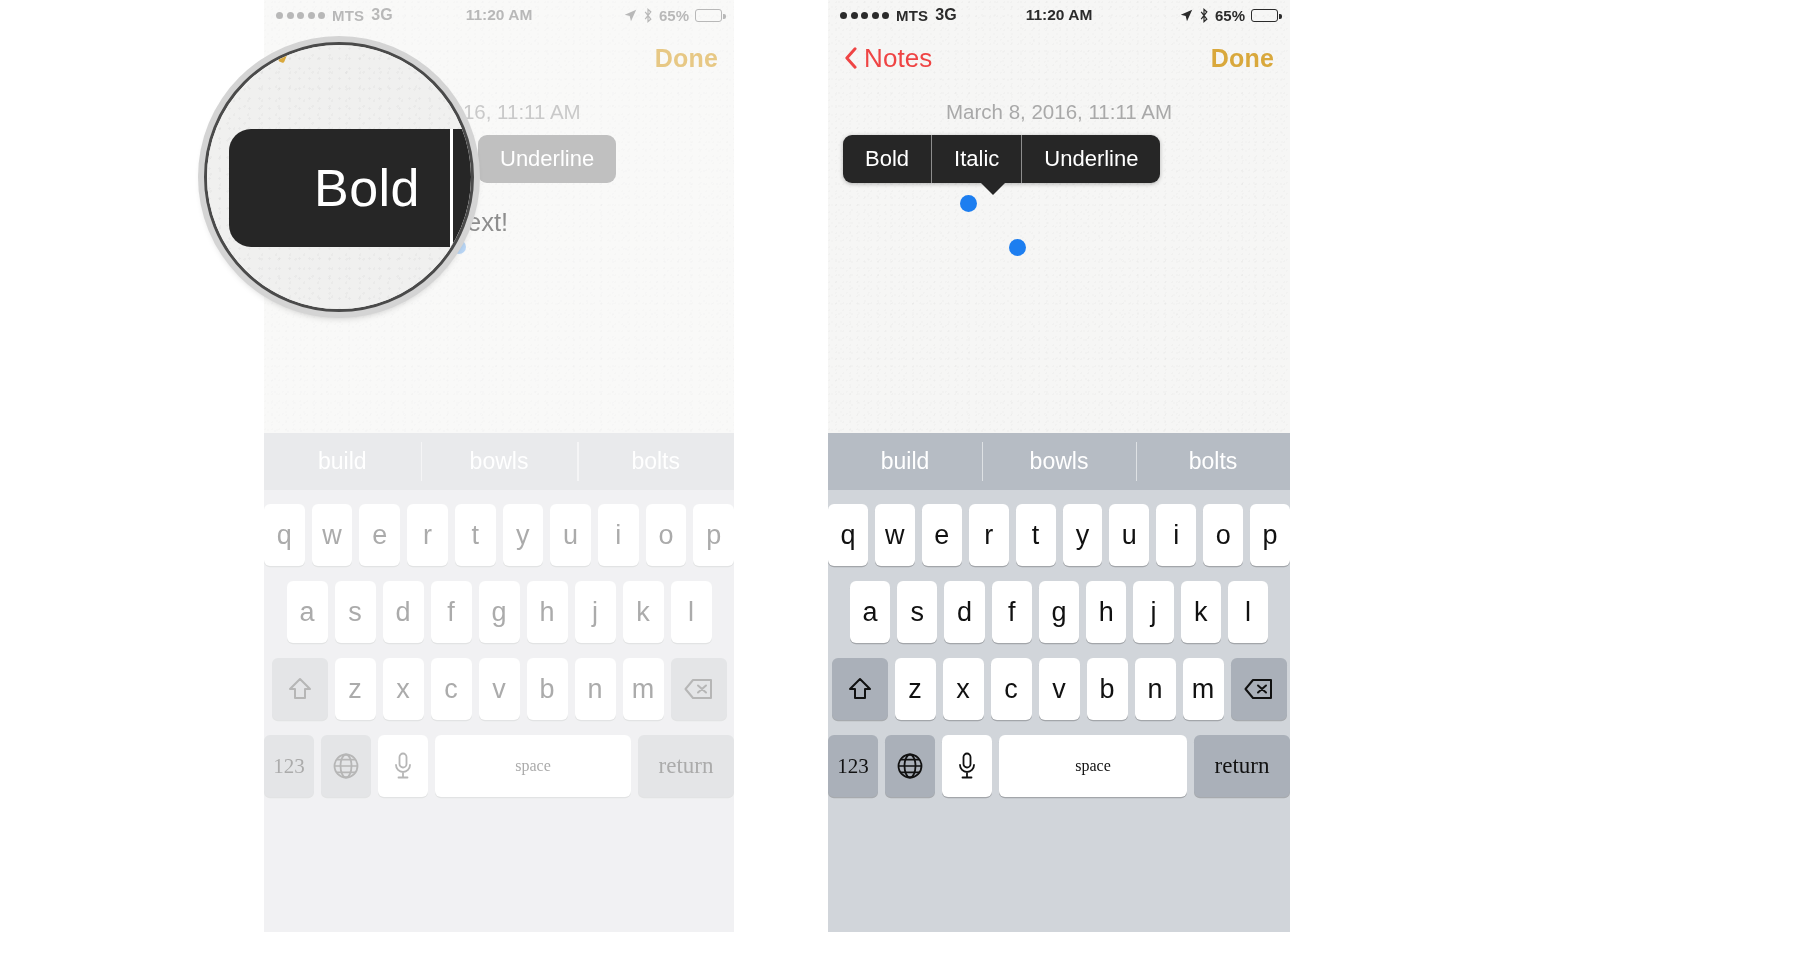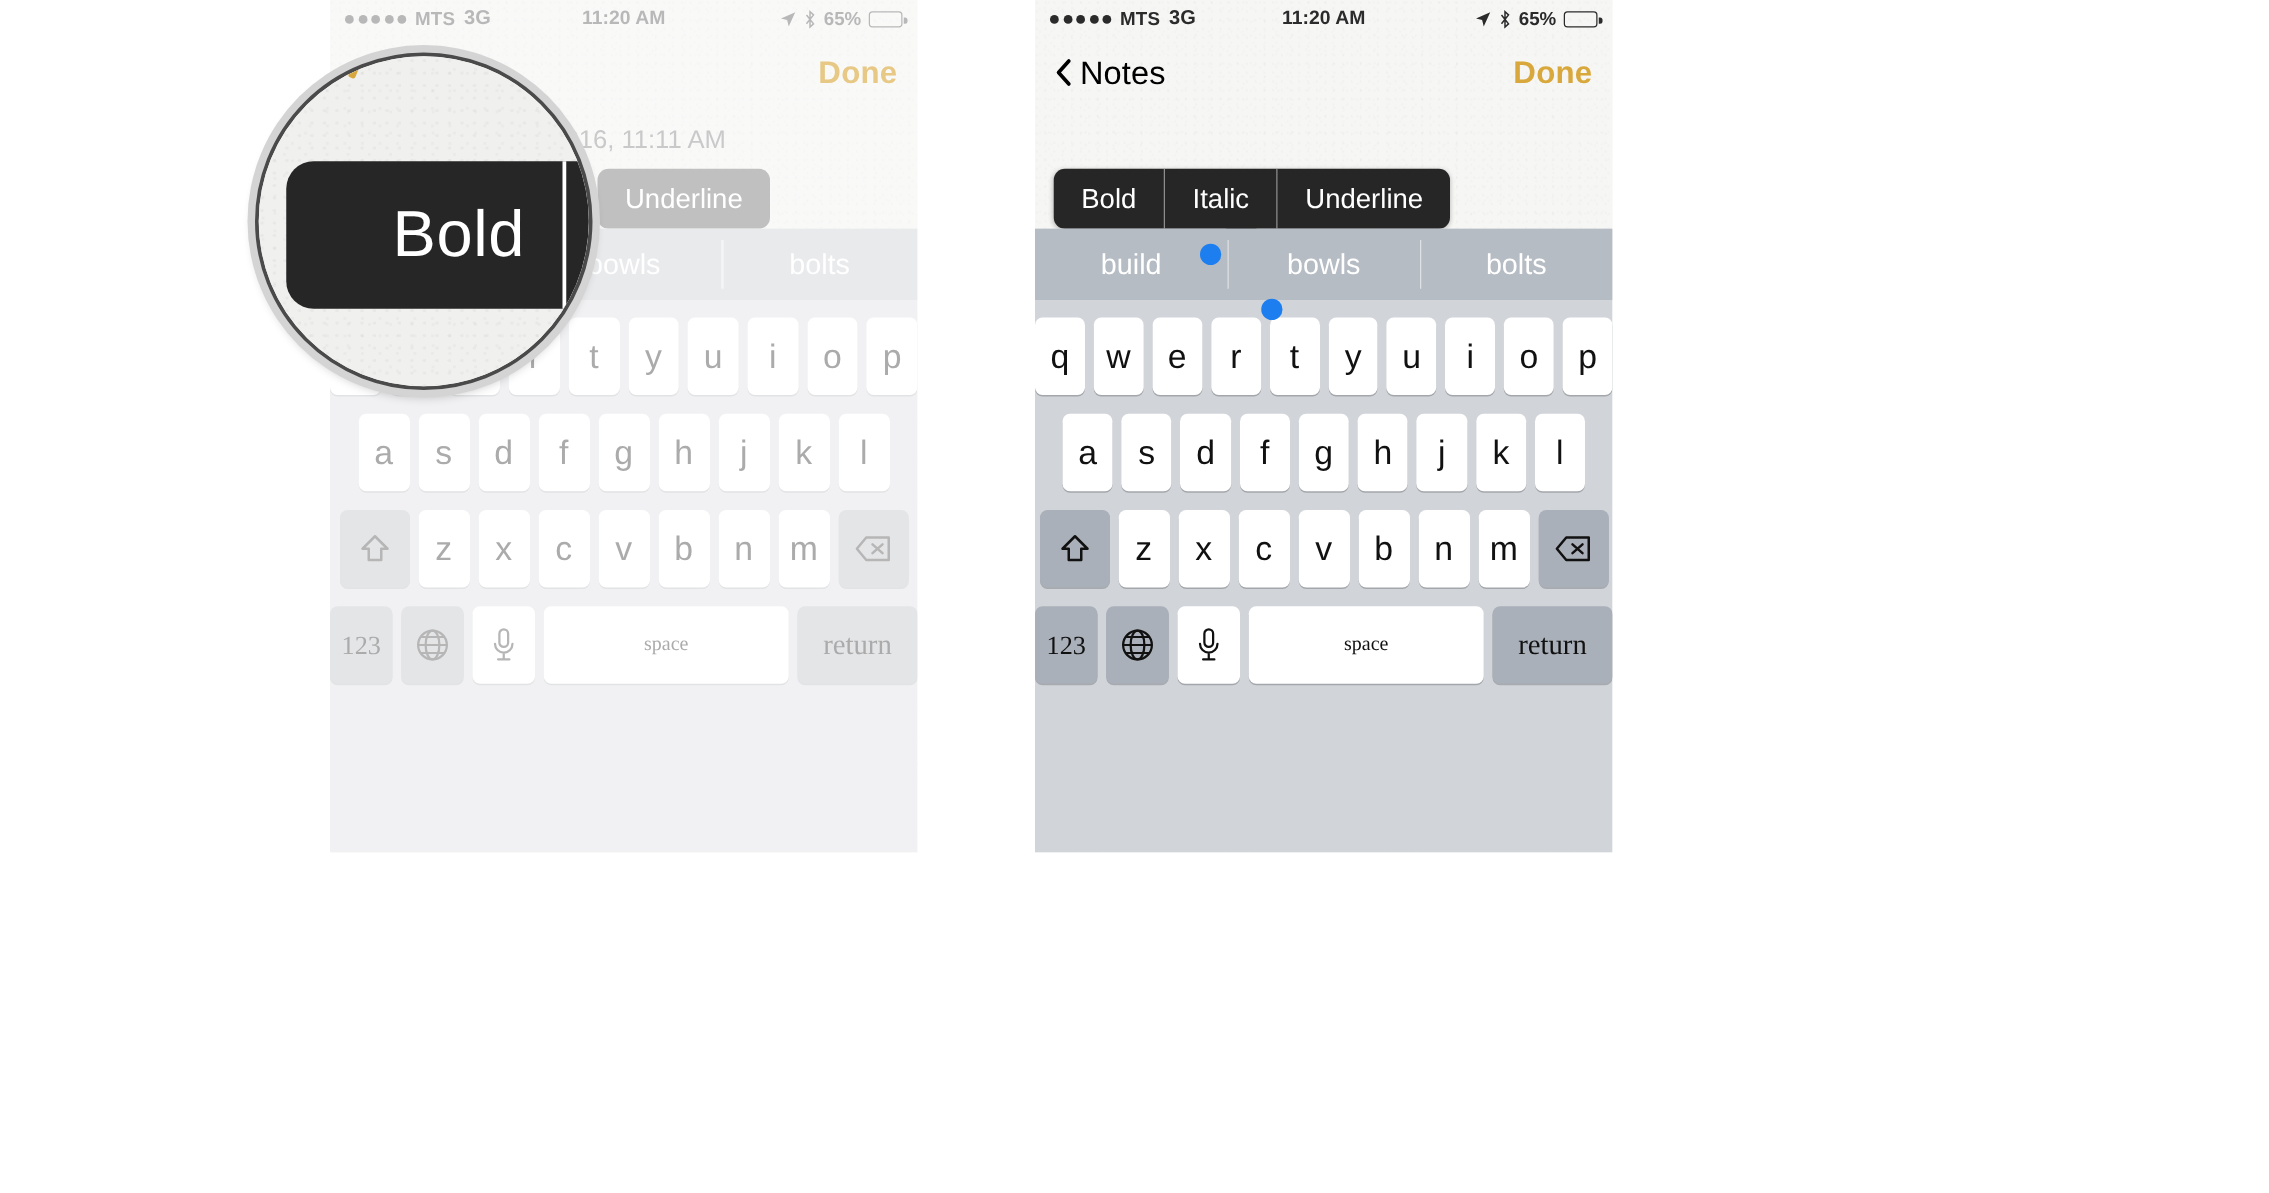--- a/index.html
+++ b/index.html
@@ -5,21 +5,21 @@
   * { box-sizing: border-box; margin: 0; padding: 0; }
   html, body {
     width: 1815px; height: 954px;
     background: #ffffff;
     font-family: "Liberation Sans", sans-serif;
     overflow: hidden;
   }
   .stage { position: relative; width: 1815px; height: 954px; background: #fff; }
 
   
-  .phone { position: absolute; top: 0; height: 682px; width: 470px; overflow: hidden;
+  .phone { position: absolute; top: 0; height: 932px; width: 470px; overflow: hidden;
            background: #f7f7f6; }
   #phone-left  { left: 264px; }
   #phone-right { left: 828px; width: 462px; }
 
   .phone.faded { opacity: 0.62; }
 
   
   .paper {
     position: absolute; inset: 0;
     background-color: #f6f6f5;
@@ -51,21 +51,21 @@
   .sb-batt-pct { font-size: 15px; font-weight: bold; }
   .batt { width: 27px; height: 13px; border: 1.6px solid currentColor; border-radius: 3px;
           position: relative; padding: 1.5px; }
   .batt::after { content:""; position: absolute; right: -4.5px; top: 4px; width: 2.5px;
                  height: 5px; background: currentColor; border-radius: 0 2px 2px 0; }
   .batt-fill { height: 100%; background: currentColor; border-radius: 1px; }
 
   
   .navbar { position: absolute; top: 30px; left: 0; right: 0; height: 56px;
             display: flex; align-items: center; padding: 0 16px; }
-  .nav-back { display: flex; align-items: center; gap: 7px; color: #000000;
+  .nav-back { display: flex; align-items: center; gap: 7px; color: #ef4444;
               font-size: 26px; letter-spacing: .1px; }
   .chev { width: 13px; height: 22px; display: block; }
   .nav-done { margin-left: auto; color: #d9a83c; font-size: 25px; font-weight: bold;
               letter-spacing: .2px; }
 
   
   .note-date { position: absolute; top: 100px; left: 0; right: 0; text-align: center;
                color: #a9a9a9; font-size: 20.5px; }
   .note-text { position: absolute; top: 208px; left: 0; right: 0; text-align: center;
                font-size: 25.5px; color: #4a4a4a; white-space: nowrap; }
@@ -327,20 +327,21 @@
     <div class="navbar">
       <div class="nav-back">
         <svg class="chev" viewBox="0 0 14 24">
           <path d="M12 2 L3 12 L12 22" fill="none" stroke="currentColor" stroke-width="3.2" stroke-linecap="round" stroke-linejoin="round"></path>
         </svg>
         <span>Notes</span>
       </div>
       <div class="nav-done">Done</div>
     </div>
 
+    <div class="note-date">March 8, 2016, 11:11 AM</div>
 
     <div class="fmt-popup" style="left:15px; top:135px;">
       <div class="fmt-btn">Bold</div>
       <div class="fmt-btn">Italic</div>
       <div class="fmt-btn">Underline</div>
     </div>
     <div class="fmt-arrow" style="left:152px; top:182px;"></div>
 
 
     <div class="keyboard" id="kb-right">

